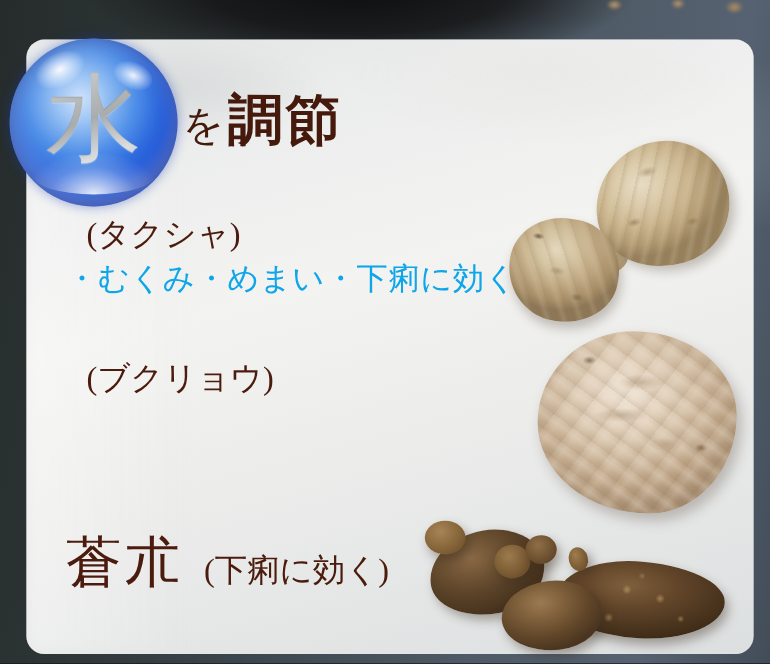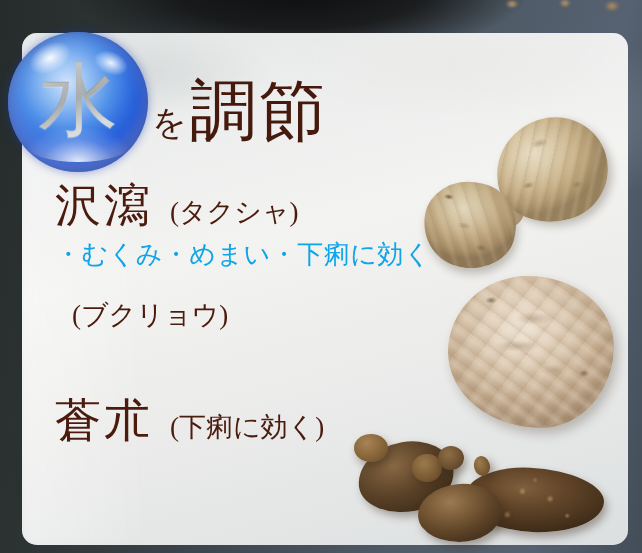--- a/index.html
+++ b/index.html
@@ -143,31 +143,32 @@
     align-items: baseline;
     color: #45190c;
     white-space: nowrap;
   }
   .title-particle {
     font-size: 34px;
     line-height: 1;
     letter-spacing: 1px;
   }
   .title-main {
-    font-size: 67px;
+    font-size: 46px;
     line-height: 1;
     letter-spacing: 2px;
     margin-left: 2px;
+    font-weight: bold;
   }
 
   
   .entry { position: absolute; left: 55px; }
   .entry-1 { top: 182px; }
   .entry-2 { top: 302px; }
-  .entry-3 { top: 397px; }
+  .entry-3 { top: 445px; }
 
   .entry-head {
     display: flex;
     align-items: baseline;
     color: #4b1b0d;
     white-space: nowrap;
   }
   .entry-kanji {
     font-size: 46px;
     line-height: 1.05;
@@ -354,21 +355,20 @@
       <div class="orb-char">水</div>
     </div>
     <div class="title-suffix">
       <span class="title-particle">を</span>
       <span class="title-main">調節</span>
     </div>
   </div>
 
   <div class="entry entry-1">
     <div class="entry-head">
-      <span class="entry-kanji">沢瀉</span>
       <span class="entry-reading">(タクシャ)</span>
     </div>
     <div class="entry-desc">・むくみ・めまい・下痢に効く</div>
   </div>
 
   <div class="entry entry-2">
     <div class="entry-head">
       <span class="entry-reading">(ブクリョウ)</span>
     </div>
   </div>

